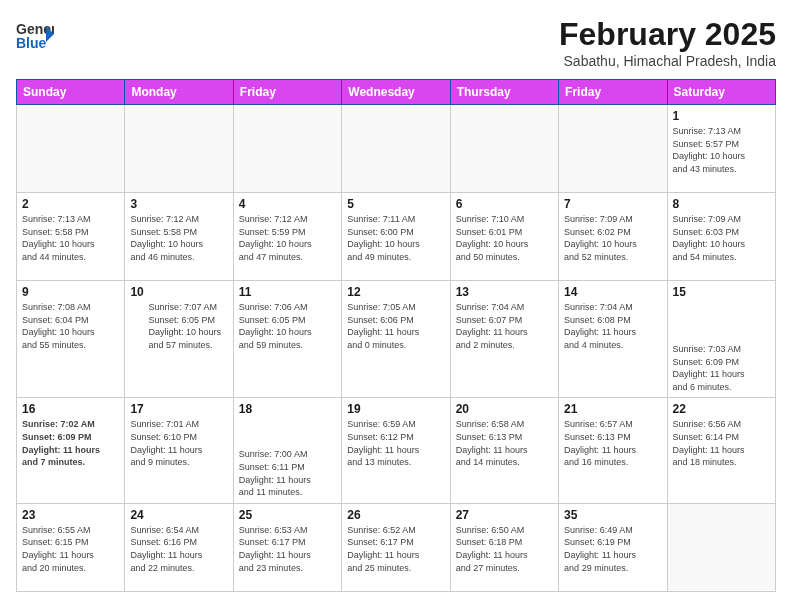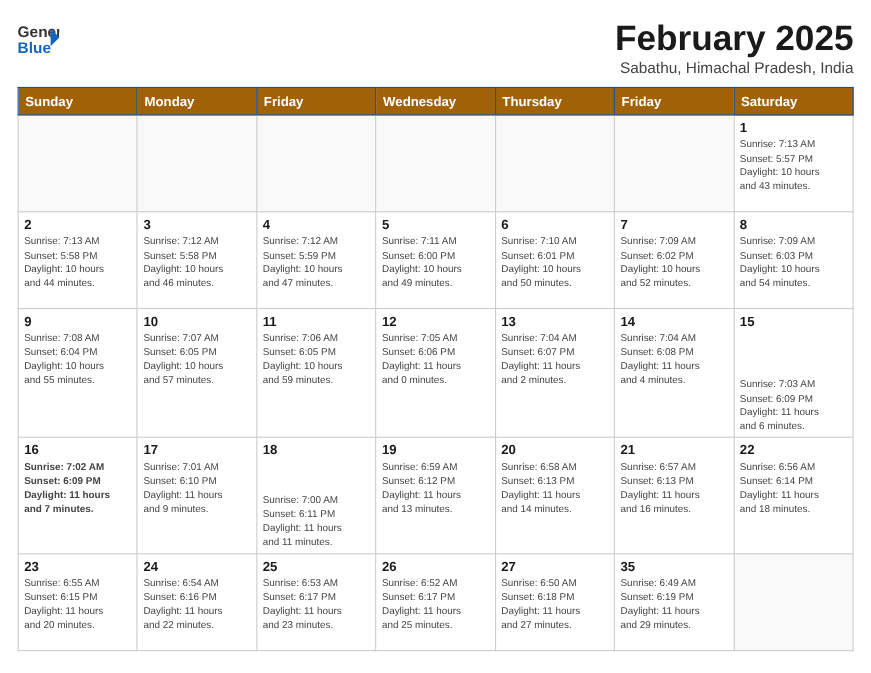--- a/index.html
+++ b/index.html
@@ -37,21 +37,21 @@
     .subtitle {
       font-size: 14px;
       color: #444;
     }
     .calendar {
       width: 100%;
       border-collapse: collapse;
       border: 1px solid #ccc;
     }
     .calendar th {
-      background: #a16207;
+      background: #d946ef;
       color: #fff;
       font-size: 12px;
       font-weight: bold;
       padding: 5px 6px;
       text-align: left;
       border: 1px solid #1255a0;
     }
     .calendar td {
       vertical-align: top;
       border: 1px solid #ccc;
@@ -181,21 +181,21 @@
       <tr>
         <td>
           <span class="day-number">9</span>
           <div class="day-info" style="white-space: pre-line;">Sunrise: 7:08 AM
 Sunset: 6:04 PM
 Daylight: 10 hours
 and 55 minutes.</div>
         </td>
         <td>
           <span class="day-number">10</span>
-          <div class="day-info" style="white-space: pre-line;">Sunrise: 7:07 AM
+          <div class="day-info" style="white-space: pre-line; margin-left: 18px;">Sunrise: 7:07 AM
 Sunset: 6:05 PM
 Daylight: 10 hours
 and 57 minutes.</div>
         </td>
         <td>
           <span class="day-number">11</span>
           <div class="day-info" style="white-space: pre-line;">Sunrise: 7:06 AM
 Sunset: 6:05 PM
 Daylight: 10 hours
 and 59 minutes.</div>

